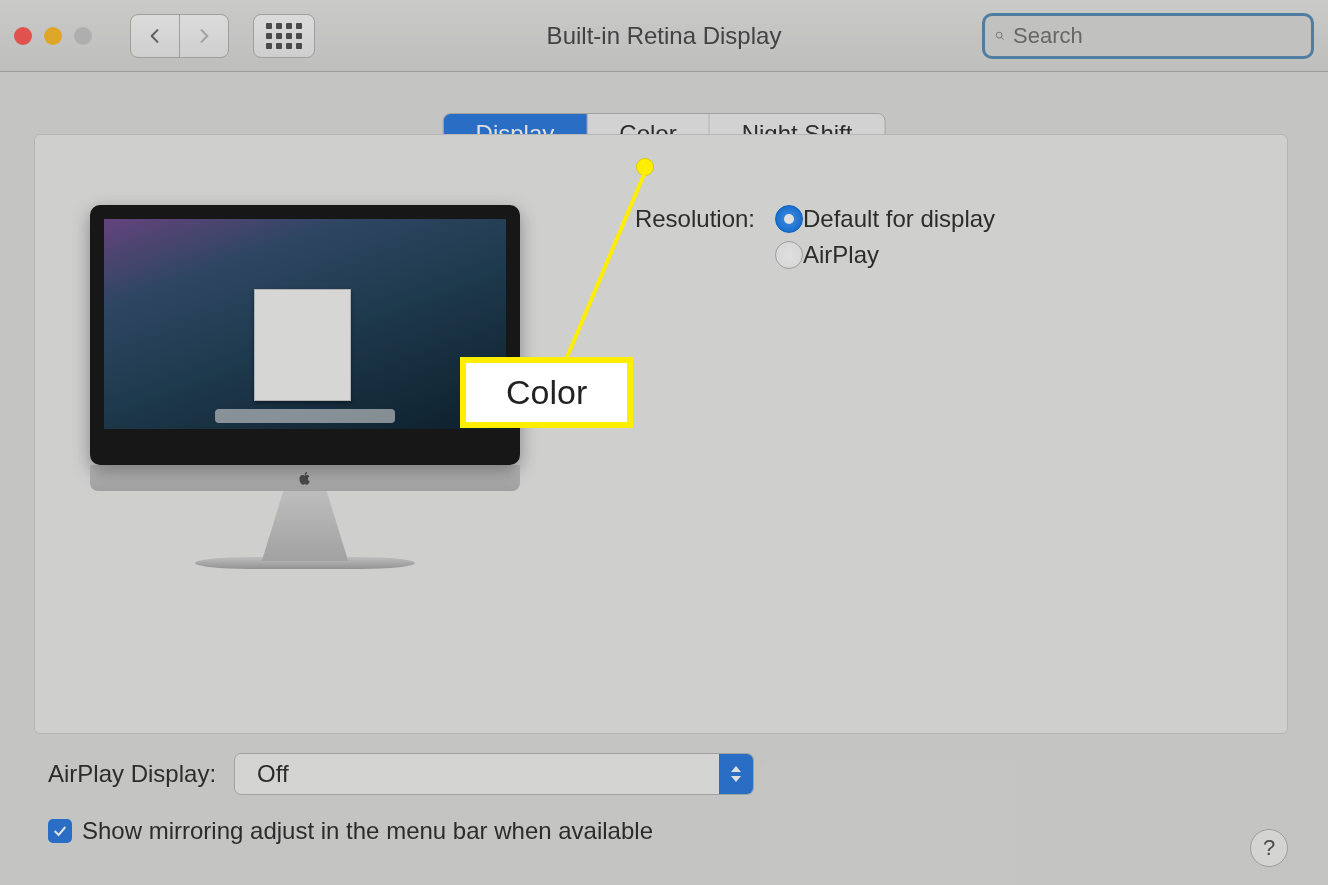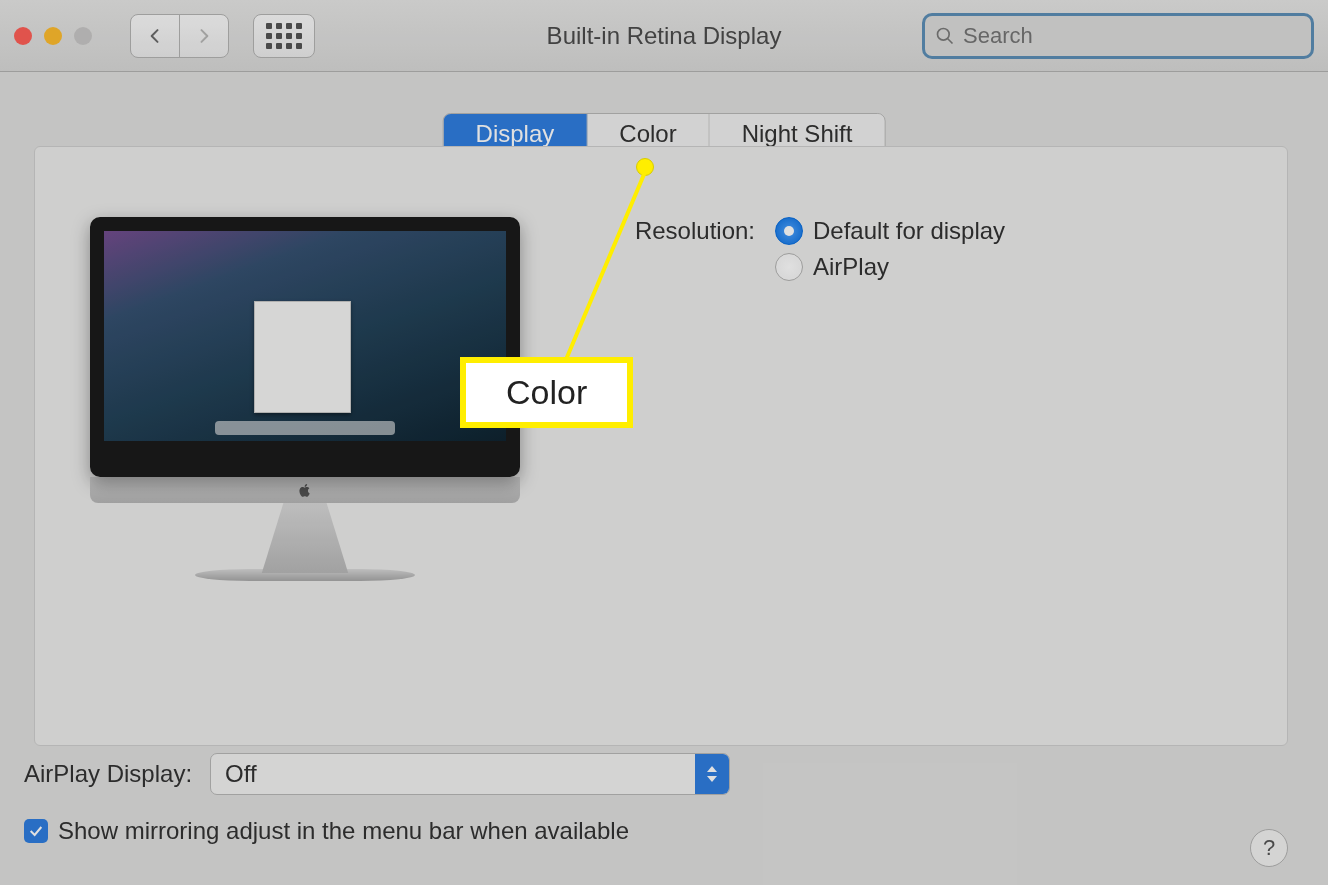--- a/index.html
+++ b/index.html
@@ -31,36 +31,36 @@
   .appsbtn{
     width:62px;height:44px;background:linear-gradient(#fafafa,#ececec);
     border:1px solid #b4b4b3;border-radius:8px;display:flex;align-items:center;justify-content:center;cursor:pointer;
   }
   .appgrid{display:grid;grid-template-columns:repeat(4,6px);grid-template-rows:repeat(3,6px);gap:4px;}
   .appgrid span{width:6px;height:6px;background:#555;border-radius:1px;}
 
   .title{position:absolute;left:50%;transform:translateX(-50%);font-size:24px;color:#4c4c4c;font-weight:500;}
 
   .searchwrap{
-    margin-left:auto;width:392px;height:46px;border:3px solid #5d8fb7;border-radius:10px;
+    margin-left:auto;width:332px;height:46px;border:3px solid #5d8fb7;border-radius:10px;
     background:#dcdcdb;display:flex;align-items:center;padding:0 10px;gap:8px;
   }
   .searchwrap svg{width:20px;height:20px;fill:none;stroke:#7a7a79;stroke-width:2;}
   .searchwrap input{flex:1;border:none;background:transparent;font-size:22px;color:#8a8a89;outline:none;}
 
   
   .tabs{position:absolute;top:113px;left:50%;transform:translateX(-50%);display:flex;
         border:1px solid #b8b8b7;border-radius:8px;overflow:hidden;box-shadow:0 1px 0 rgba(255,255,255,.6);}
   .tab{padding:6px 32px;font-size:24px;color:#333;background:#f0f0ef;border-right:1px solid #c3c3c2;cursor:pointer;}
   .tab:last-child{border-right:none;}
   .tab.active{background:#2f7ee0;color:#fff;}
 
   
   .panel{
-    position:absolute;left:34px;right:40px;top:146px;height:600px;
+    position:absolute;left:34px;right:40px;top:134px;height:600px;
     background:#ececeb;border:1px solid #cfcfce;border-radius:6px;
     padding:70px 40px 0 50px;display:flex;gap:70px;
   }
   .monitor{width:440px;display:flex;flex-direction:column;align-items:center;}
   .screen{
     width:430px;height:260px;border:14px solid #1b1b1b;border-bottom-width:36px;border-radius:10px;
     background:linear-gradient(160deg,#734d8e 0%,#355070 25%,#224157 55%,#0f2431 100%);
     position:relative;box-shadow:0 6px 18px rgba(0,0,0,.35);
   }
   .screen::after{ 
@@ -72,37 +72,37 @@
   .chin{width:430px;height:26px;background:linear-gradient(#d3d3d3,#b7b7b7);border-radius:0 0 8px 8px;
         display:flex;align-items:center;justify-content:center;}
   .chin svg{width:16px;height:16px;fill:#555;}
   .stand{width:120px;height:70px;background:linear-gradient(#d8d8d8,#b8b8b8);clip-path:polygon(32% 0,68% 0,86% 100%,14% 100%);}
   .foot {width:220px;height:12px;background:linear-gradient(#d8d8d8,#a8a8a8);border-radius:50%/100%;margin-top:-4px;}
 
   .settings{flex:1;font-size:24px;color:#333;}
   .row{display:flex;margin-bottom:10px;}
   .lbl{width:180px;text-align:right;padding-right:20px;}
   .opts{display:flex;flex-direction:column;gap:8px;}
-  .radio{display:flex;align-items:center;gap:10px;cursor:pointer;}
+  .radio{display:flex;align-items:center;cursor:pointer;}
   .rdisc{width:28px;height:28px;border-radius:50%;background:radial-gradient(#fff,#f3f3f3);border:1px solid #b3b3b2;display:flex;align-items:center;justify-content:center;}
   .rdisc.sel{background:radial-gradient(#4ea3ff,#0a6fe0);border-color:#0a6fe0;}
   .rdisc.sel::after{content:"";width:10px;height:10px;background:#fff;border-radius:50%;}
 
   .slider{position:relative;width:490px;height:8px;border-radius:4px;background:linear-gradient(to right,#2f7ee0 0 34%,#c6c6c5 34% 100%);margin-top:10px;}
   .thumb{position:absolute;left:33%;top:-10px;width:28px;height:28px;border-radius:50%;background:#fafafa;border:1px solid #bcbcbb;box-shadow:0 1px 2px rgba(0,0,0,.3);cursor:pointer;}
 
   .chk{display:flex;align-items:center;gap:10px;cursor:pointer;}
   .box{width:24px;height:24px;border-radius:5px;background:#2f7ee0;display:flex;align-items:center;justify-content:center;}
   .box svg{width:16px;height:16px;stroke:#fff;stroke-width:3;fill:none;}
 
   
-  .footer{position:absolute;left:24px;right:40px;bottom:18px;}
+  .footer{position:absolute;left:48px;right:40px;bottom:18px;}
   .frow{display:flex;align-items:center;gap:18px;font-size:24px;color:#333;margin-bottom:22px;}
   .popup{display:flex;align-items:center;height:42px;border:1px solid #b8b8b7;border-radius:7px;background:#f2f2f1;overflow:hidden;cursor:pointer;}
-  .popup span{padding:0 14px;flex:1;}
+  .popup span{padding:0 22px;flex:1;}
   .popup .stepper{width:34px;height:100%;background:#2f7ee0;display:flex;flex-direction:column;align-items:center;justify-content:center;gap:2px;}
   .popup .stepper svg{width:12px;height:8px;fill:#fff;}
 
   .help{position:absolute;right:0;bottom:0;width:38px;height:38px;border-radius:50%;border:1px solid #b3b3b2;background:#f2f2f1;display:flex;align-items:center;justify-content:center;font-size:22px;color:#555;cursor:pointer;}
 
   
   .callout-dot{position:absolute;left:636px;top:158px;width:18px;height:18px;border-radius:50%;background:#ffee00;border:1px solid #d8cc00;z-index:950;pointer-events:none;}
   .callout-line{position:absolute;left:560px;top:167px;width:200px;height:200px;z-index:950;pointer-events:none;}
   .callout-box{
     position:absolute;left:460px;top:357px;padding:10px 40px;background:#fff;border:6px solid #ffee00;

